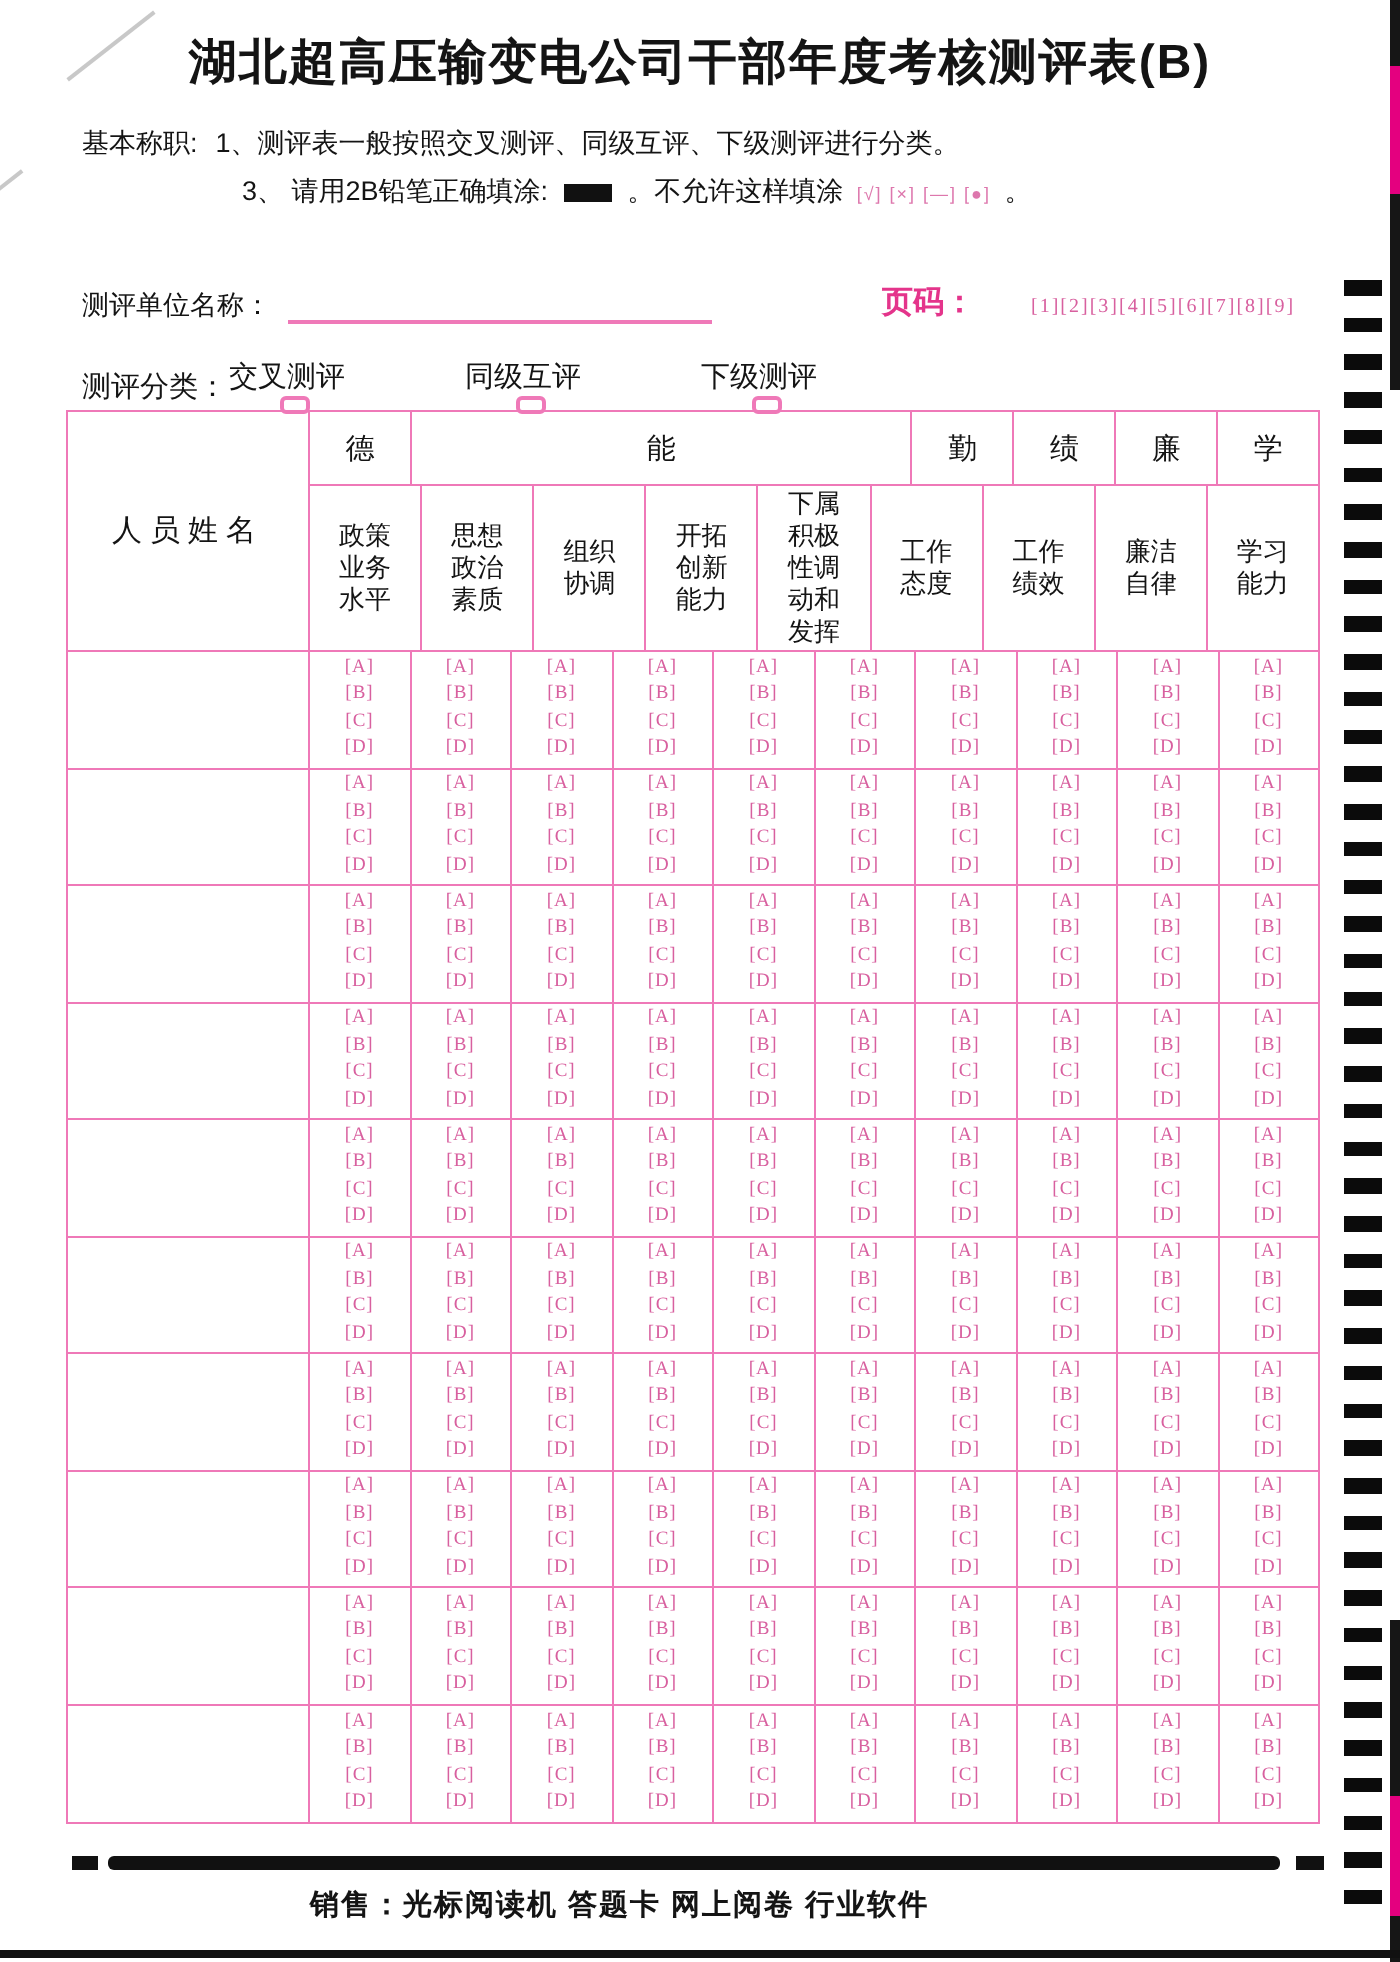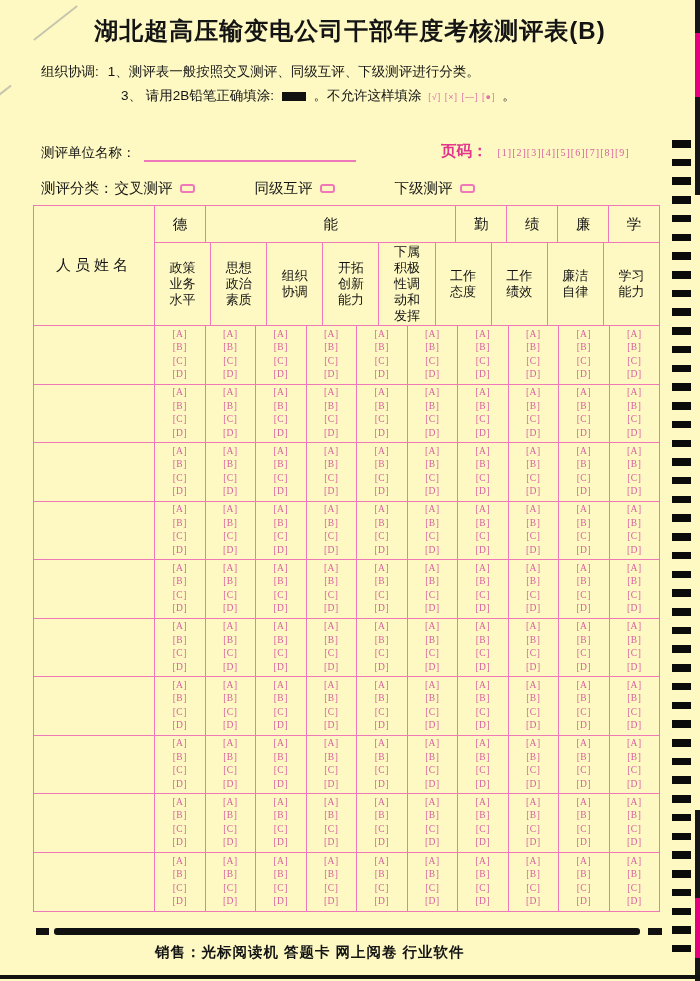--- a/index.html
+++ b/index.html
@@ -4,45 +4,45 @@
 <style>
   :root{
     --pinkT:#d8609f;
     --pinkB:#ef79b8;
     --magenta:#e4348b;
     --edgeMagenta:#e4007f;
     --ink:#141414;
   }
   html,body{margin:0;padding:0;background:#888;}
   .sheet{
-    position:relative;width:700px;height:981px;background:#fef9c3;
+    position:relative;width:700px;height:981px;background:#ffffff;
     overflow:hidden;font-family:"Liberation Sans",sans-serif;color:var(--ink);
     margin:0 auto;
   }
   
   .title{position:absolute;top:15px;left:0;width:100%;text-align:center;
     font-size:24px;font-weight:bold;letter-spacing:1px;}
   .notes{position:absolute;top:60px;left:41px;font-size:13.5px;line-height:24px;white-space:nowrap;}
   .notes-row{display:flex;}
   .notes-label{margin-right:9px;}
   .notes-indent{padding-left:80px;}
   .pink-opts{color:var(--pinkT);font-size:10px;letter-spacing:1px;margin:0 3px;}
   .wrong-marks{color:var(--pinkT);font-size:9px;letter-spacing:1px;margin:0 3px;opacity:.85;}
   .fill-swatch{display:inline-block;width:24px;height:9px;background:#111;vertical-align:middle;margin:0 4px;}
   
   .unit-row{position:absolute;top:144px;left:41px;font-size:13.5px;}
   .unit-line{display:inline-block;width:212px;height:15px;border-bottom:2px solid var(--pinkB);margin-left:8px;vertical-align:bottom;}
   .pageno{position:absolute;top:141px;left:441px;display:flex;align-items:baseline;}
   .pageno-label{color:var(--magenta);font-weight:bold;font-size:15.5px;}
-  .pageno-nums{margin-left:10px;letter-spacing:1px;}
+  .pageno-nums{margin-left:28px;letter-spacing:1px;}
   .pn-bubble{color:var(--pinkT);font-size:10px;font-family:"Liberation Serif",serif;}
   
   .cat-row{position:absolute;top:179px;left:41px;display:flex;align-items:center;font-size:14.5px;}
   .cat-caption{margin-right:1px;}
-  .cat-item{display:inline-flex;align-items:center;margin-right:60px;}
+  .cat-item{display:inline-flex;align-items:center;margin-right:60px;flex-direction:column;}
   .checkbox{display:inline-block;width:15px;height:9px;border:2px solid var(--pinkB);border-radius:3px;margin-left:7px;box-sizing:border-box;}
   
   .table{position:absolute;left:33px;top:205px;width:627px;border:1px solid var(--pinkB);box-sizing:border-box;}
   .thead{display:flex;border-bottom:1px solid var(--pinkB);}
   .name-col{width:121px;border-right:1px solid var(--pinkB);display:flex;align-items:center;justify-content:center;
     font-size:15px;letter-spacing:4px;box-sizing:border-box;}
   .head-right{flex:1;display:flex;flex-direction:column;}
   .group-row{display:flex;height:37px;border-bottom:1px solid var(--pinkB);box-sizing:border-box;}
   .group-cell{flex-basis:0;display:flex;align-items:center;justify-content:center;font-size:14.5px;
     border-right:1px solid var(--pinkB);box-sizing:border-box;}
@@ -82,21 +82,21 @@
 
 <div class="sheet">
 
   <div class="artifact art1"></div>
   <div class="artifact art2"></div>
 
   <div class="title">湖北超高压输变电公司干部年度考核测评表(B)</div>
 
   <div class="notes">
     <div class="notes-row">
-      <span class="notes-label">组织协调:</span>
+      <span class="notes-label">基本称职:</span>
       <span>1、</span>
       <span>测评表一般按照交叉测评、同级互评、下级测评进行分类。</span>
     </div>
     <div class="notes-indent">
       <span>3、</span>
       <span>请用2B铅笔正确填涂:</span>
       <span class="fill-swatch"></span>
       <span>。不允许这样填涂</span>
       <span class="wrong-marks">[√] [×] [—] [●]</span>
       <span>。</span>

